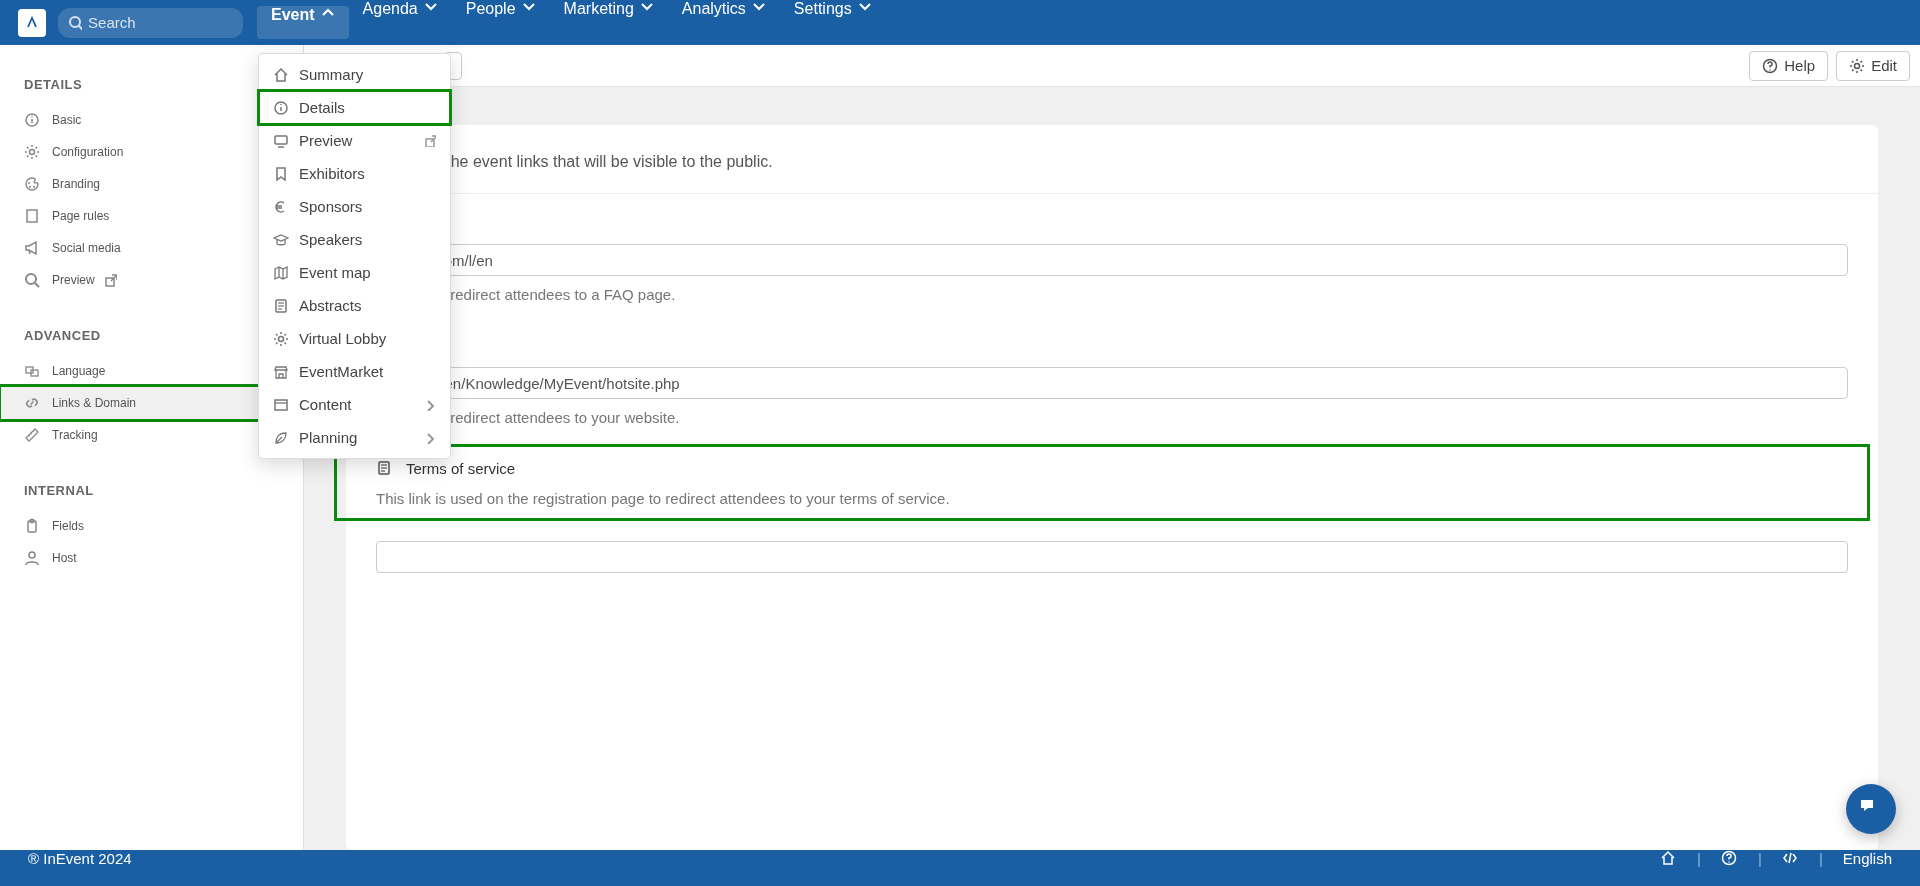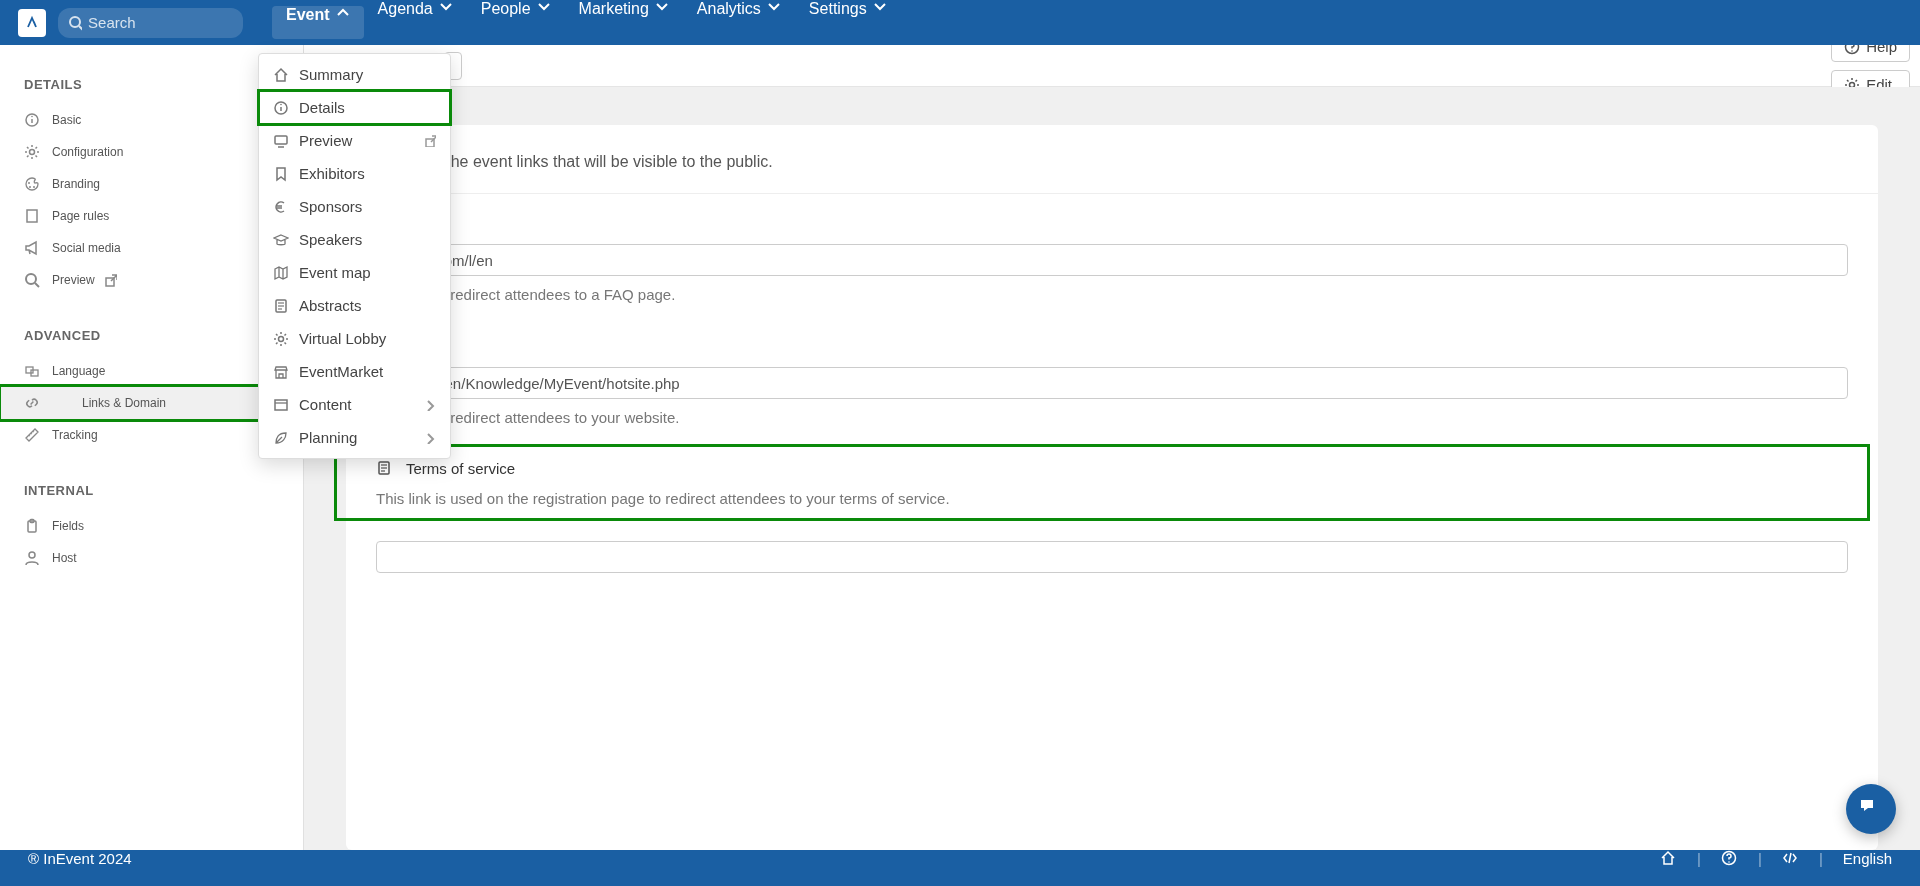--- a/index.html
+++ b/index.html
@@ -1,21 +1,21 @@
 <!DOCTYPE html>
 <html><head>
 <meta charset="utf-8">
 <style>
   * { box-sizing: border-box; margin: 0; padding: 0; }
   body { font-family: "Segoe UI", "Helvetica Neue", Arial, sans-serif; font-size: 14px; color: #333; background: #fff; overflow: hidden; width: 1920px; height: 886px; position: relative; }
   
   
   .topbar { background: #1a5fa3; height: 45px; display: flex; align-items: center; padding: 0 18px; color: #fff; }
   .logo-box { width: 28px; height: 28px; background: #fff; border-radius: 4px; display: flex; align-items: center; justify-content: center; color: #1a5fa3; font-size: 15px; margin-right: 12px; }
-  .search-box { background: rgba(255,255,255,0.15); border-radius: 12px; height: 30px; display: flex; align-items: center; padding: 0 10px; width: 185px; margin-right: 29px; }
+  .search-box { background: rgba(255,255,255,0.15); border-radius: 12px; height: 30px; display: flex; align-items: center; padding: 0 10px; width: 185px; margin-right: 14px; }
   .search-box input { background: transparent; border: none; color: #fff; outline: none; width: 100%; font-size: 15px; }
   .search-box input::placeholder { color: rgba(255,255,255,0.8); }
   .search-icon-svg { margin-right: 6px; opacity: 0.8; }
   .nav-items { display: flex; align-items: center; }
   .nav-item { padding: 0 14px; height: 45px; display: flex; align-items: flex-start; cursor: pointer; color: #fff; font-size: 16px; }
   .nav-item.active { background: rgba(255,255,255,0.15); border-radius: 4px; height: 33px; font-weight: 600; }
   .nav-chevron { margin-left: 6px; font-size: 10px; }
   .topbar-right { margin-left: auto; display: flex; align-items: center; }
   .topbar-right .nav-item { font-size: 15px; }
   .top-icon { color: #fff; margin-left: 14px; cursor: pointer; }
@@ -23,38 +23,38 @@
   
   .body-wrap { display: flex; height: calc(886px - 45px - 36px); }
   
   
   .sidebar { width: 304px; border-right: 1px solid #e0e0e0; padding-top: 22px; overflow-y: auto; background:#fff; position: relative; }
   .sidebar::-webkit-scrollbar { width: 10px; }
   .sidebar::-webkit-scrollbar-thumb { background: #b8b8b8; border-radius: 5px; }
   .side-heading { color: #666; font-size: 13px; font-weight: 700; letter-spacing: 0.5px; padding: 10px 24px 12px; }
   .side-item { display: flex; align-items: center; padding: 8px 24px; cursor: pointer; color: #555; font-size: 12px; }
   .side-item .side-icon { width: 28px; color: #888; display:flex; align-items:center; }
-  .side-item.highlighted-links { position: relative; background:#f0f0f0;gap:30px; }
+  .side-item.highlighted-links { position: relative; background:#f0f0f0; }
   .side-item.highlighted-links::after { content:""; position:absolute; left:-2px; right:8px; top:-3px; bottom:-3px; border:3px solid #0a8a0a; pointer-events:none; }
   .side-item .ext-icon { margin-left: 8px; color:#888; }
   .side-gap { height: 22px; }
   
   
   .dropdown { position: absolute; left: 258px; top: 53px; width: 193px; background: #fff; border: 1px solid #ddd; border-radius: 4px; box-shadow: 0 6px 20px rgba(0,0,0,0.15); z-index: 50; padding: 4px 0; }
   .dd-item { display: flex; align-items: center; padding: 8px 14px; cursor: pointer; color: #444; font-size: 15px; position: relative; }
   .dd-item .dd-icon { width: 26px; color: #777; display:flex; align-items:center; }
   .dd-item.highlighted::after { content:""; position:absolute; left:-2px; right:-2px; top:-2px; bottom:-2px; border:3px solid #0a8a0a; pointer-events:none; }
   .dd-item .dd-ext { margin-left: auto; color: #999; }
   .dd-item .dd-chev { margin-left: auto; color: #999; font-size: 12px; }
   
   
   .main { flex: 1; background: #fff; position: relative; overflow: hidden; }
   .secondary-bar { height: 42px; border-bottom: 1px solid #e5e5e5; display: flex; align-items: center; padding: 0 10px; }
   .secondary-bar .stub { border:1px solid #ccc; border-radius:4px; height:28px; width:18px; margin-left:130px; }
-  .actions-right { margin-left: auto; display: flex; gap: 8px; flex-direction: column; }
+  .actions-right { margin-left: auto; display: flex; gap: 8px; }
   .btn { border: 1px solid #ccc; background: #fff; border-radius: 4px; height: 30px; padding: 0 12px; display: flex; align-items: center; cursor: pointer; font-size: 15px; color:#444; }
   .btn .btn-icon { margin-right: 6px; color:#555; display:flex; align-items:center; }
   
   .content-bg { background: #f0f0f0; position: absolute; left:0; right:0; top:42px; bottom:0; padding: 38px 42px 0 42px; overflow:hidden; }
   .panel { background: #fff; border-radius: 6px; padding: 28px 0 0 0; height: 100%; }
   .intro { color: #555; font-size: 16px; padding: 0 30px 22px 30px; border-bottom: 1px solid #eee; }
   .field-block { padding: 20px 30px 14px 30px; position: relative; }
   .field-label { display: flex; align-items: flex-start; font-size: 15px; color: #333; margin-bottom: 12px; }
   .field-label .fl-icon { margin-right: 12px; color:#555; display:flex; align-items:center; }
   .field-input { width: 100%; border: 1px solid #ccc; border-radius: 4px; height: 32px; padding: 0 10px; font-size: 15px; color:#555; }

